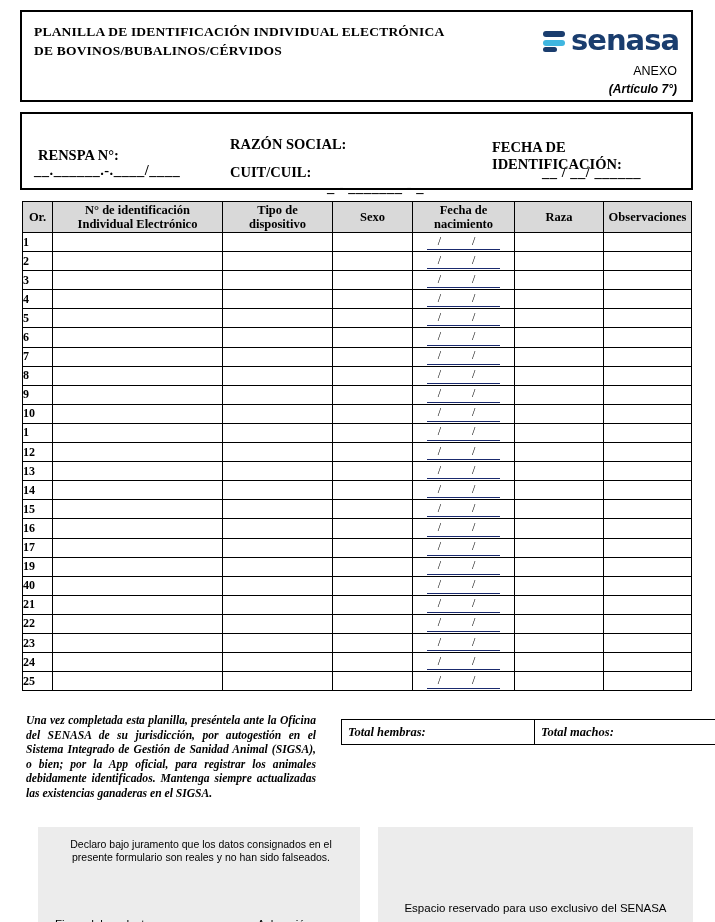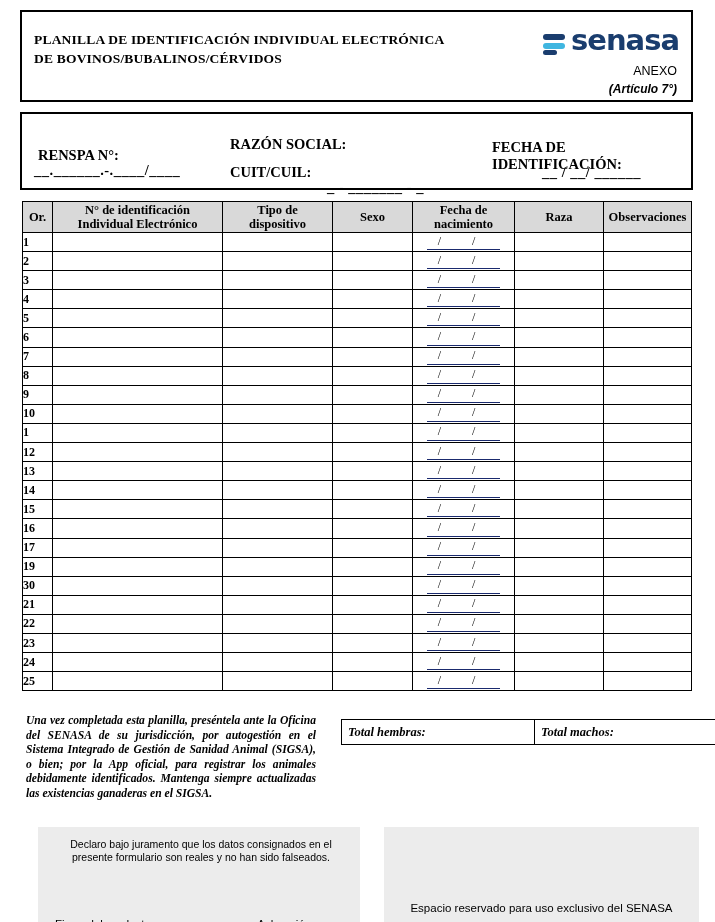--- a/index.html
+++ b/index.html
@@ -35,28 +35,27 @@
   .header-title {
     position: absolute;
     left: 12px;
     top: 10px;
     width: 500px;
     font-family: "Liberation Serif", serif;
     font-weight: bold;
     font-size: 13.5px;
     line-height: 19px;
     letter-spacing: 0.2px;
-    margin-top: 8px;
   }
   .logo-wrap {
     position: absolute;
     right: 12px;
     top: 14px;
     display: flex;
-    align-items: flex-end;
+    align-items: flex-start;
   }
   .logo-mark {
     width: 26px;
     height: 26px;
     margin-right: 3px;
     position: relative;
     top: 2px;
   }
   .logo-text {
     font-family: "DejaVu Sans", sans-serif;
@@ -257,21 +256,20 @@
   }
   .senasa-box {
     position: absolute;
     left: 378px;
     top: 827px;
     width: 315px;
     height: 95px;
     background: #ececec;
     border: 1px solid #ececec;
     box-sizing: border-box;
-    margin-left: 6px;
   }
   .senasa-box-text {
     position: absolute;
     left: 0;
     right: 0;
     bottom: 7px;
     text-align: center;
     font-family: "Liberation Sans", sans-serif;
     font-size: 11.5px;
   }
@@ -511,21 +509,21 @@
           <tr>
             <td class="ord">19</td>
             <td></td>
             <td></td>
             <td></td>
             <td class="fecha-cell"><span class="fecha-slashes">/   /</span><span class="fecha-underline"></span></td>
             <td></td>
             <td></td>
           </tr>
           <tr>
-            <td class="ord">30</td>
+            <td class="ord">40</td>
             <td></td>
             <td></td>
             <td></td>
             <td class="fecha-cell"><span class="fecha-slashes">/   /</span><span class="fecha-underline"></span></td>
             <td></td>
             <td></td>
           </tr>
           <tr>
             <td class="ord">21</td>
             <td></td>

